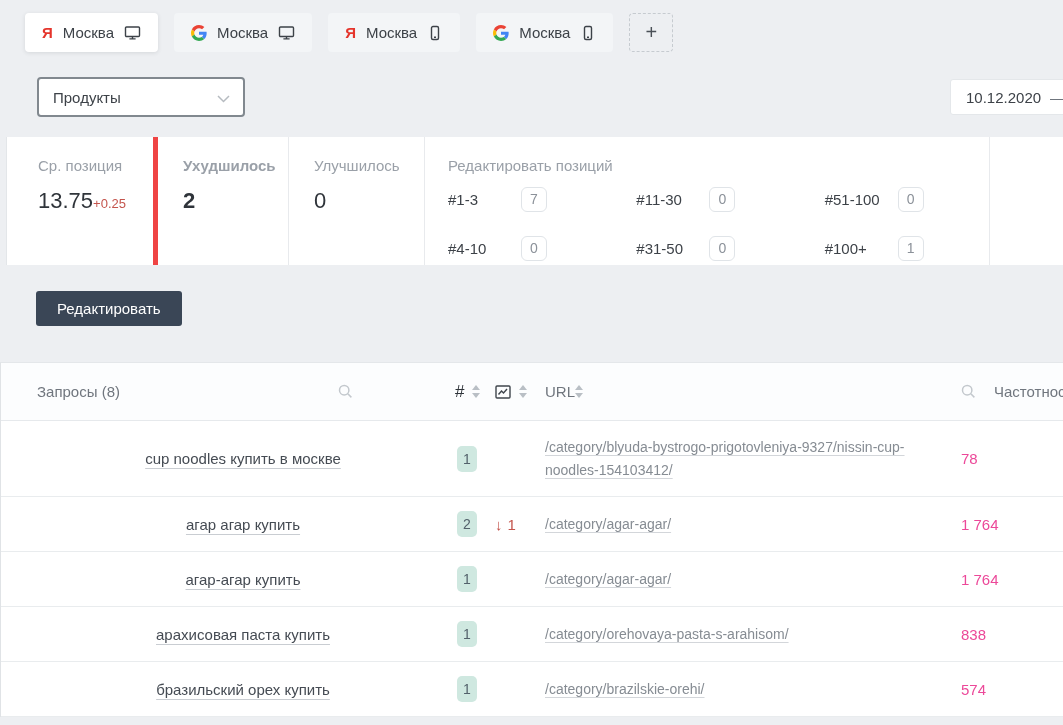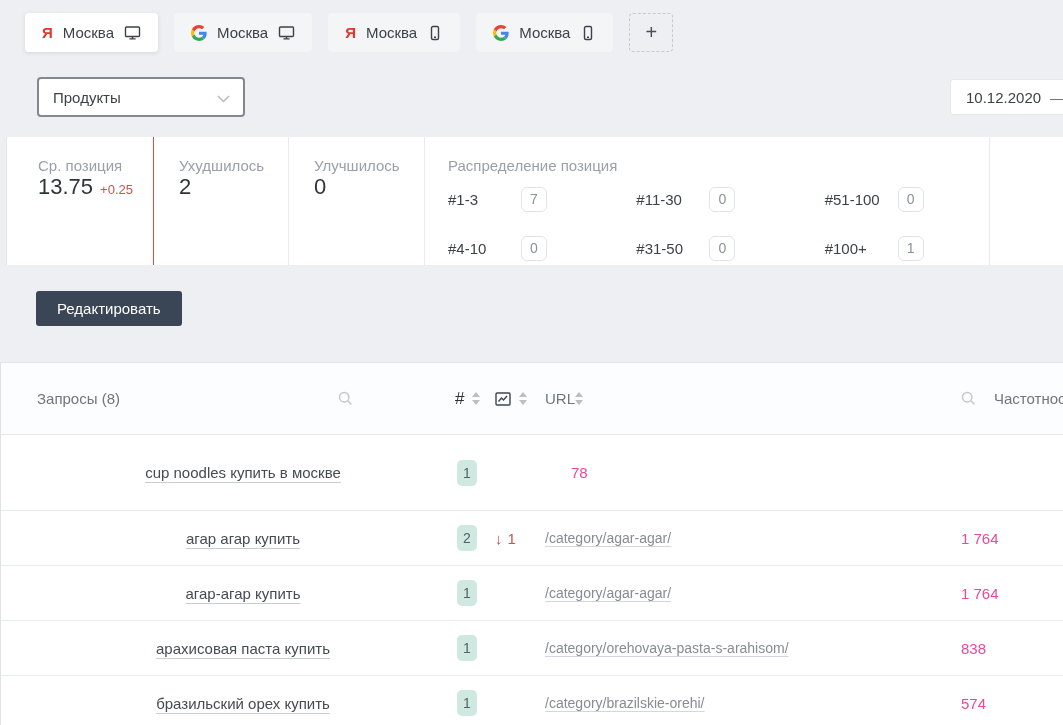--- a/index.html
+++ b/index.html
@@ -29,46 +29,46 @@
                 background:#fff; border:1px solid #e4e7ea; border-radius:3px;
                 display:flex; align-items:center; gap:9px; padding-left:15px;
                 font-size:15px; cursor:pointer; }
   .date-dash { color:#6f757d; }
 
   
   .summary-panel { display:flex; margin:20px 0 0 6px; height:128px; background:#fff;
                    border-left:1px solid #e3e6e9; }
   .sum-col { padding:20px 0 0 25px; }
   .sc1 { width:146px; padding-left:31px; }
-  .sc2 { width:135px; border-left:1px solid #ef4444; }
+  .sc2 { width:135px; border-left:5px solid #ef4444;font-weight:bold; }
   .sc3 { width:136px; border-left:1px solid #e8eaed; }
   .sc4 { width:565px; border-left:1px solid #e8eaed; padding-left:23px; }
   .sc5 { flex:1; border-left:1px solid #e8eaed; }
   .sum-label { font-size:15px; color:#9aa0a8; }
-  .sum-value { font-size:22px; color:#2f343a; display:flex; align-items:baseline; gap:7px; }
+  .sum-value { margin-top:14px; font-size:22px; color:#2f343a; display:flex; align-items:baseline; }
   .sum-delta { font-size:13px; color:#c4544c; }
   .dist-grid { margin-top:13px; display:grid; grid-auto-flow:column;
                grid-template-rows:repeat(2,auto); grid-template-columns:repeat(3,auto);
                column-gap:68px; row-gap:8px;gap:24px; }
   .dist-cell { display:flex; align-items:center; }
   .dist-label { width:73px; font-size:15px; color:#3d4248; }
   .dist-badge { min-width:26px; height:25px; line-height:23px; text-align:center;
                 border:1px solid #e0e4e8; border-radius:6px; background:#fff;
                 color:#8b9199; font-size:14px; padding:0 3px; }
 
   
   .edit-btn { display:block; margin:26px 0 0 36px; height:35px; padding:0 21px;
               background:#3a4656; color:#fff; border:none; border-radius:3px;
               font-size:15px; font-family:inherit; cursor:pointer; }
 
   
   .qtable { margin-top:36px; background:#fff; border-top:1px solid #e4e7ea;
             border-left:1px solid #e0e3e6; }
   .thead, .trow { display:grid; grid-template-columns:448px 36px 60px 390px 1fr; align-items:center; }
-  .thead { height:72px; font-size:15px; color:#70767e; background:#fcfdfe;
+  .thead { height:58px; font-size:15px; color:#70767e; background:#fcfdfe;
            border-bottom:1px solid #e6e9ec; }
   .th-query { padding-left:36px; padding-right:96px; display:flex; align-items:center; justify-content:space-between; }
   .th-pos   { display:flex; align-items:center; gap:8px; padding-left:6px; }
   .hash     { color:#2f343a; font-size:17px; }
   .th-chart { display:flex; align-items:center; gap:8px; padding-left:10px; }
   .th-url   { display:flex; align-items:center; }
   .th-freq  { display:flex; align-items:center; gap:18px; padding-left:26px; }
   .sort { display:flex; flex-direction:column; gap:3px; cursor:pointer; }
   .sort i { display:block; width:0; height:0; border-left:4px solid transparent; border-right:4px solid transparent; }
   .sort .up   { border-bottom:5px solid #b9bfc5; }
@@ -183,21 +183,21 @@
           <span>2</span>
         </div>
     </div>
     <div class="sum-col sc3">
       <div class="sum-label">Улучшилось</div>
       <div class="sum-value">
           <span>0</span>
         </div>
     </div>
     <div class="sum-col sc4">
-      <div class="sum-label">Распределение позиция</div>
+      <div class="sum-label">Редактировать позиций</div>
       <div class="dist-grid">
         <div class="dist-cell">
           <span class="dist-label">#1-3</span>
           <span class="dist-badge">7</span>
         </div>
         <div class="dist-cell">
           <span class="dist-label">#4-10</span>
           <span class="dist-badge">0</span>
         </div>
         <div class="dist-cell">
@@ -270,20 +270,21 @@
         <span>Частотность</span>
       </div>
     </div>
 
     <div class="trow tall">
       <div class="cell-query"><span class="query-link">cup noodles купить в москве</span></div>
       <div class="cell-pos">
           <span class="pos-badge">1</span>
         </div>
       <div class="cell-change"></div>
+      <div class="cell-url"><span class="url-link">/category/blyuda-bystrogo-prigotovleniya-9327/nissin-cup-noodles-154103412/</span></div>
       <div class="cell-freq">78</div>
     </div>
 
     <div class="trow">
       <div class="cell-query"><span class="query-link">агар агар купить</span></div>
       <div class="cell-pos">
           <span class="pos-badge">2</span>
         </div>
       <div class="cell-change">
         <span>↓</span>

